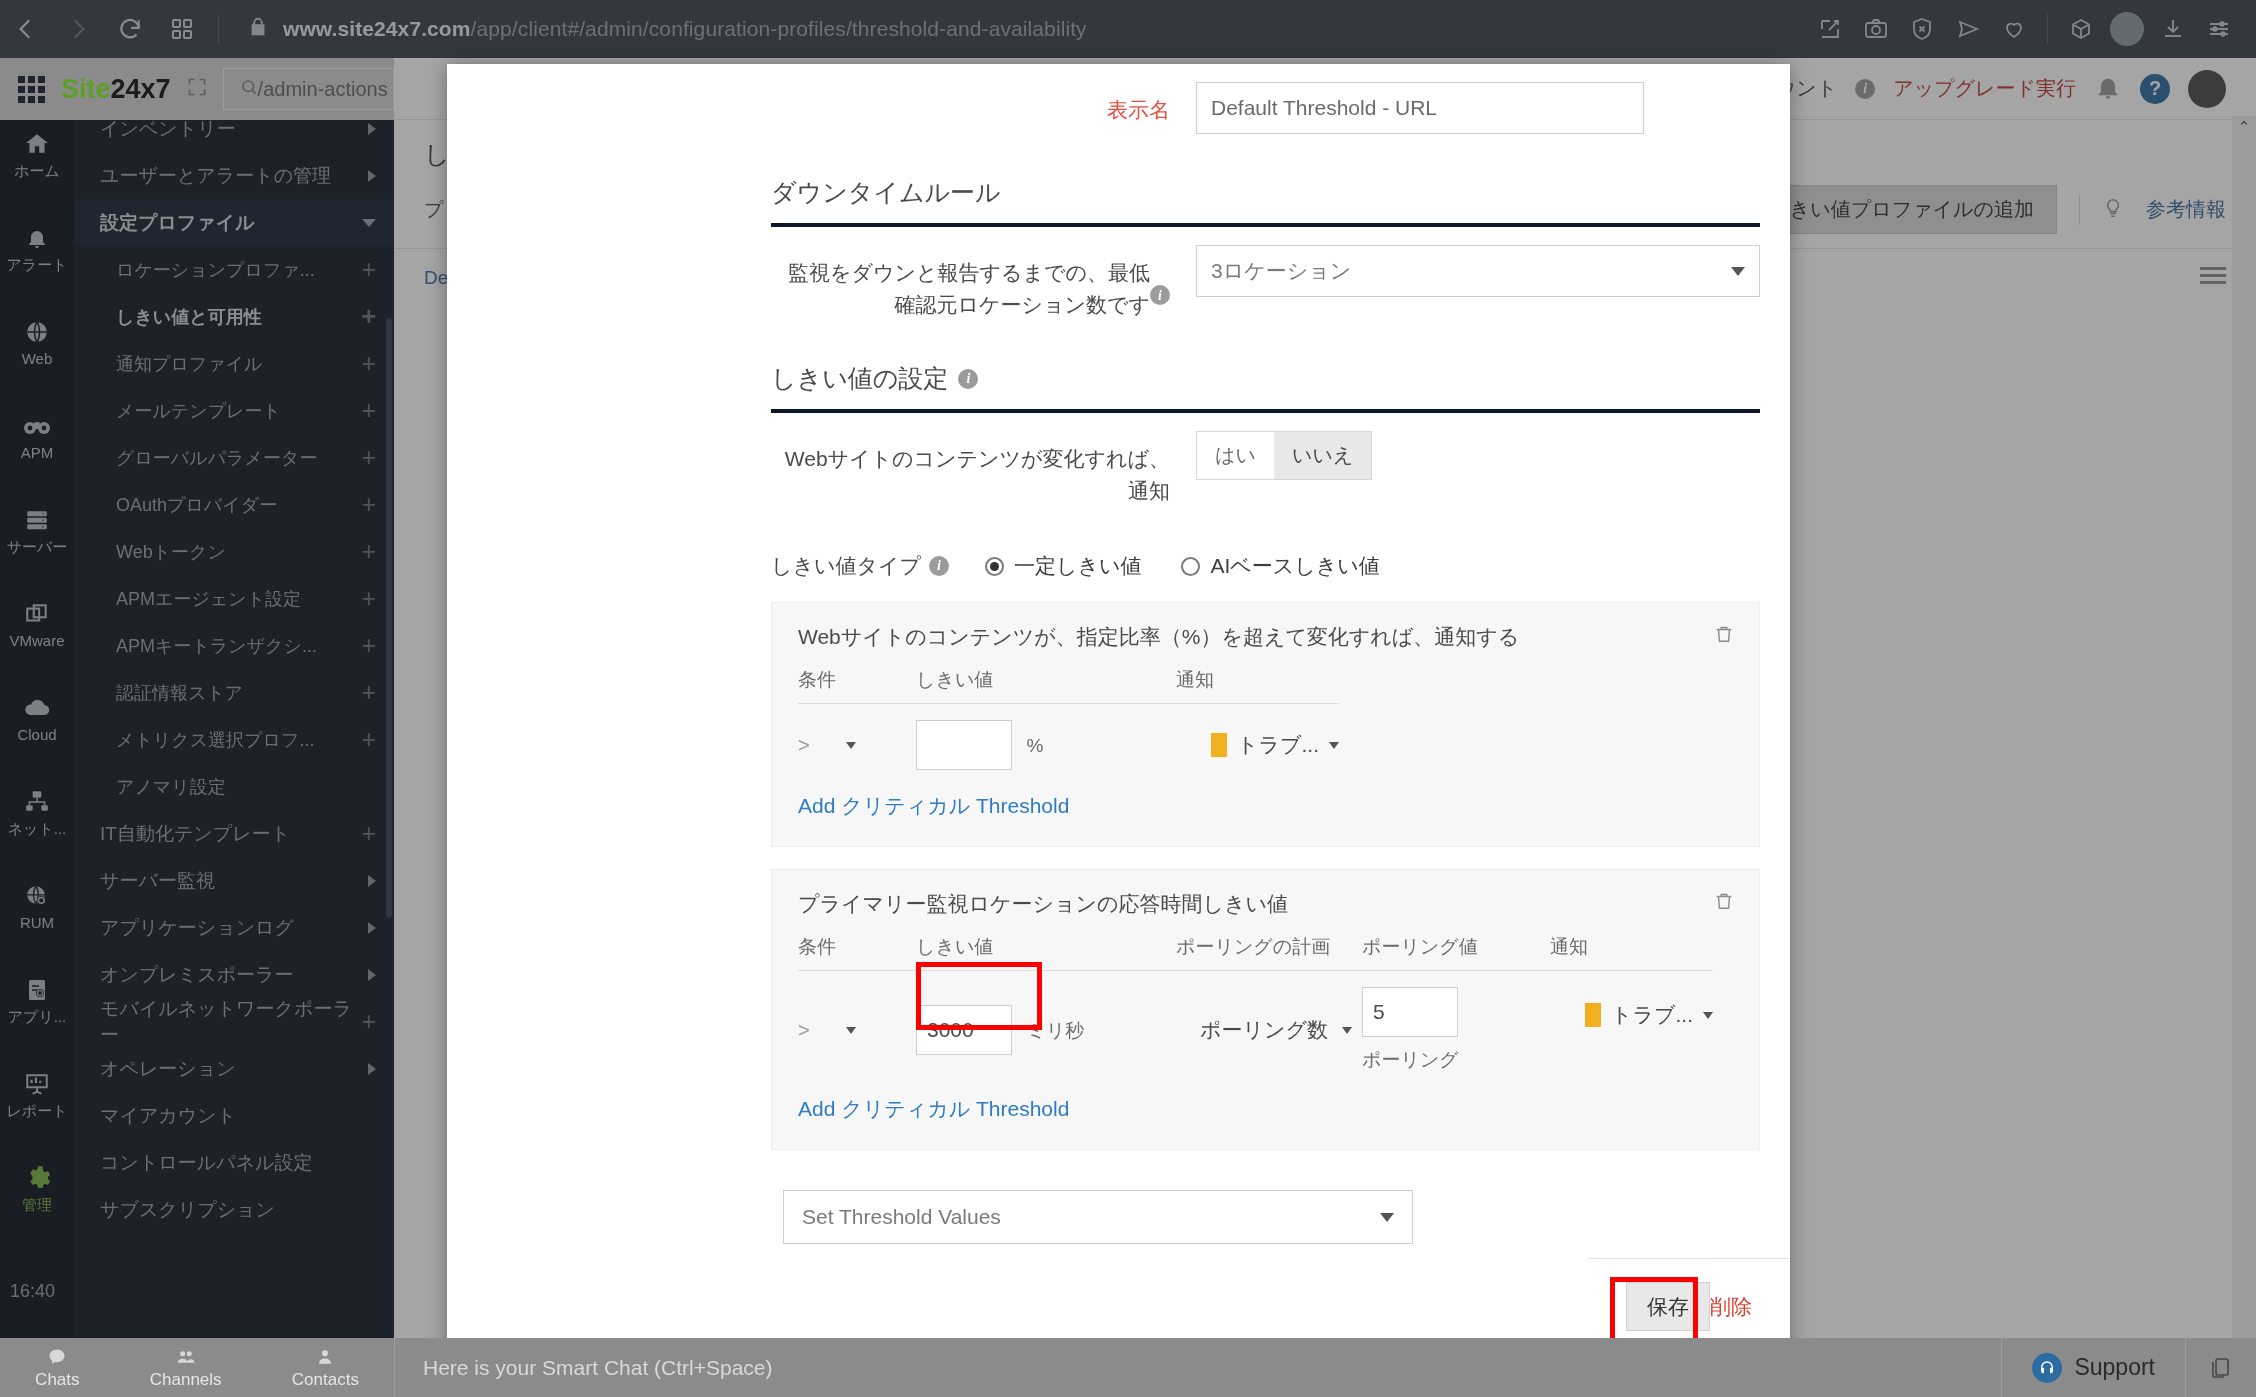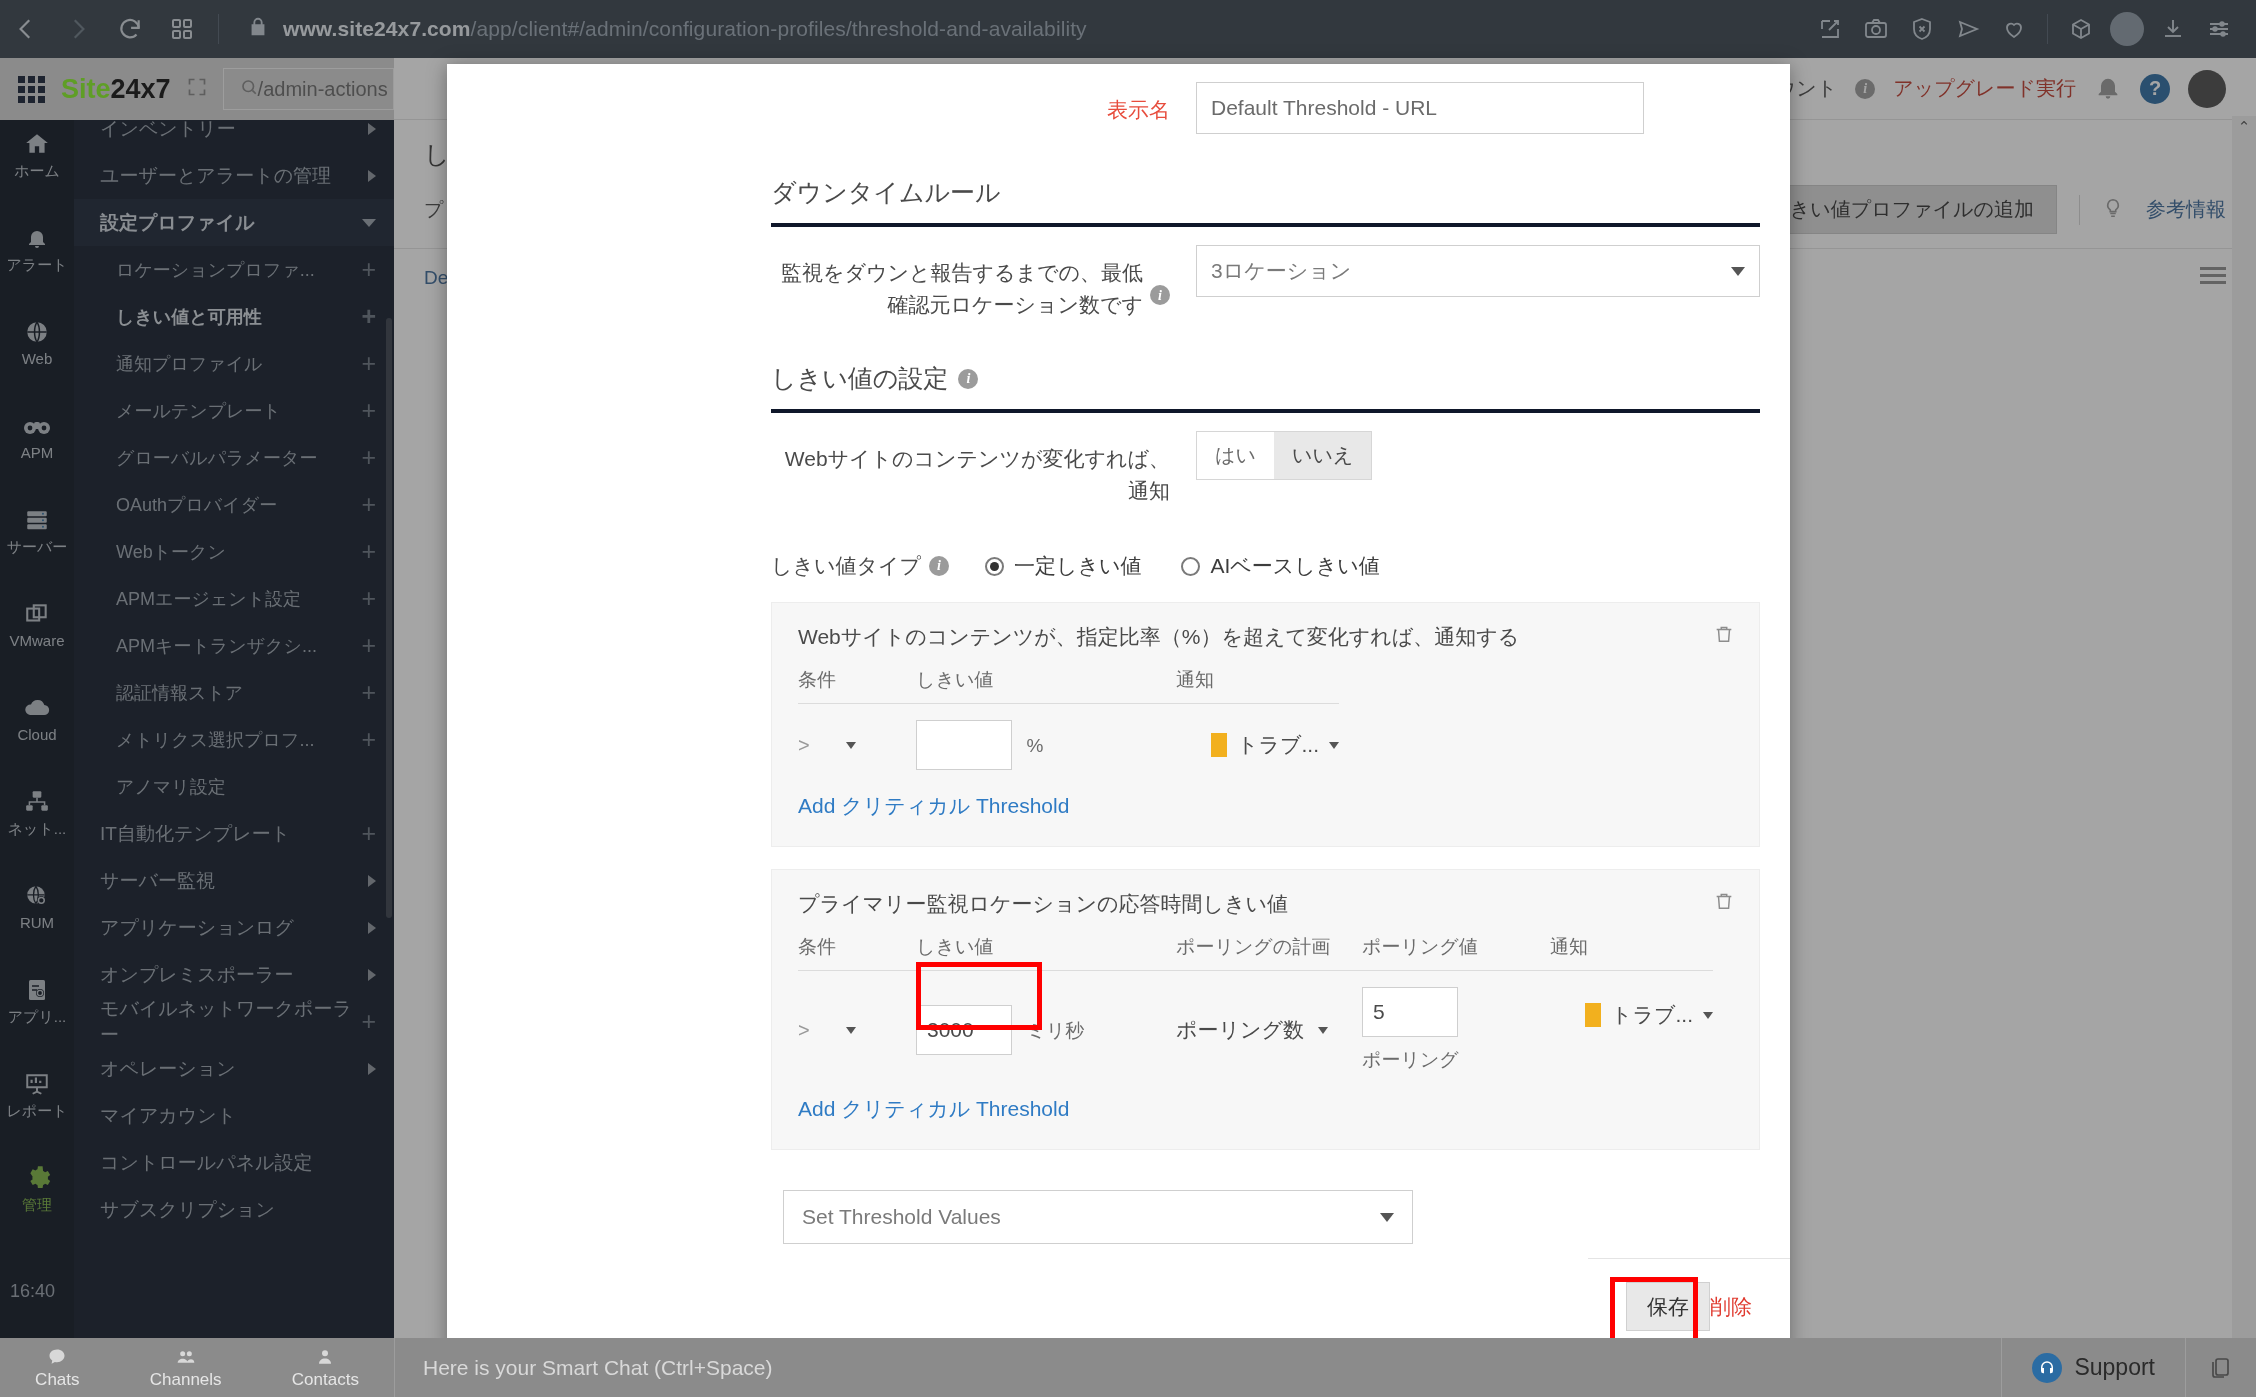--- a/index.html
+++ b/index.html
@@ -200,21 +200,21 @@
   .col-cond { width: 118px; }
   .col-thr  { width: 260px; }
   .col-plan { width: 186px; }
   .col-pval { width: 188px; }
   .cond-cell { display:flex; align-items:center; gap: 36px; color:#9a9a9a; font-size:20px; }
   .num-input {
     width: 96px; height: 50px; border:1px solid #cfcfcf; background:#fff;
     font-size: 21px; color:#4a4a4a; padding: 0 10px; font-family:"Liberation Sans", sans-serif;
   }
   .unit { font-size: 19px; color:#6b6b6b; margin-left: 10px; }
-  .plan-cell { display:flex; align-items:center; gap:14px; font-size:21px; color:#4a4a4a; }
+  .plan-cell { display:flex; align-items:center; gap:14px; font-size:21px; color:#4a4a4a;margin-left:24px; }
   .notif-cell { display:flex; align-items:center; gap:10px; font-size:21px; color:#4a4a4a;padding-left:35px; }
   .swatch { width: 16px; height: 24px; background:#f2b01e; display:inline-block; }
   .sub-note { font-size: 19px; color:#6b6b6b; padding-top: 10px; }
   .add-link { color:#2f7bc4; font-size: 21px; padding-top: 22px; display:inline-block; }
 
   .highlight-box {
     position: absolute; border: 5px solid #ff0000; pointer-events:none;
   }
 
   #set-thr-wrap { padding: 40px 0 34px 12px; }
@@ -669,21 +669,21 @@
 
     <div class="form-row">
       <div class="form-label req">表示名</div>
       <input class="txt-input" value="Default Threshold - URL" style="">
     </div>
 
     <div class="sec-title">
       <span>ダウンタイムルール</span>
     </div>
     <div class="form-row">
-      <div class="form-label" style="display:flex;justify-content:flex-end;align-items:flex-start;gap:7px">
+      <div class="form-label" style="display:flex;justify-content:flex-end;align-items:flex-start;gap:0">
         <span>監視をダウンと報告するまでの、最低確認元ロケーション数です</span>
         <span class="info-badge" style="margin-top:28px;flex:none">i</span>
       </div>
       <div class="sel-box">
         <span>3ロケーション</span>
         <span class="caret"></span>
       </div>
     </div>
 
     <div class="sec-title">

